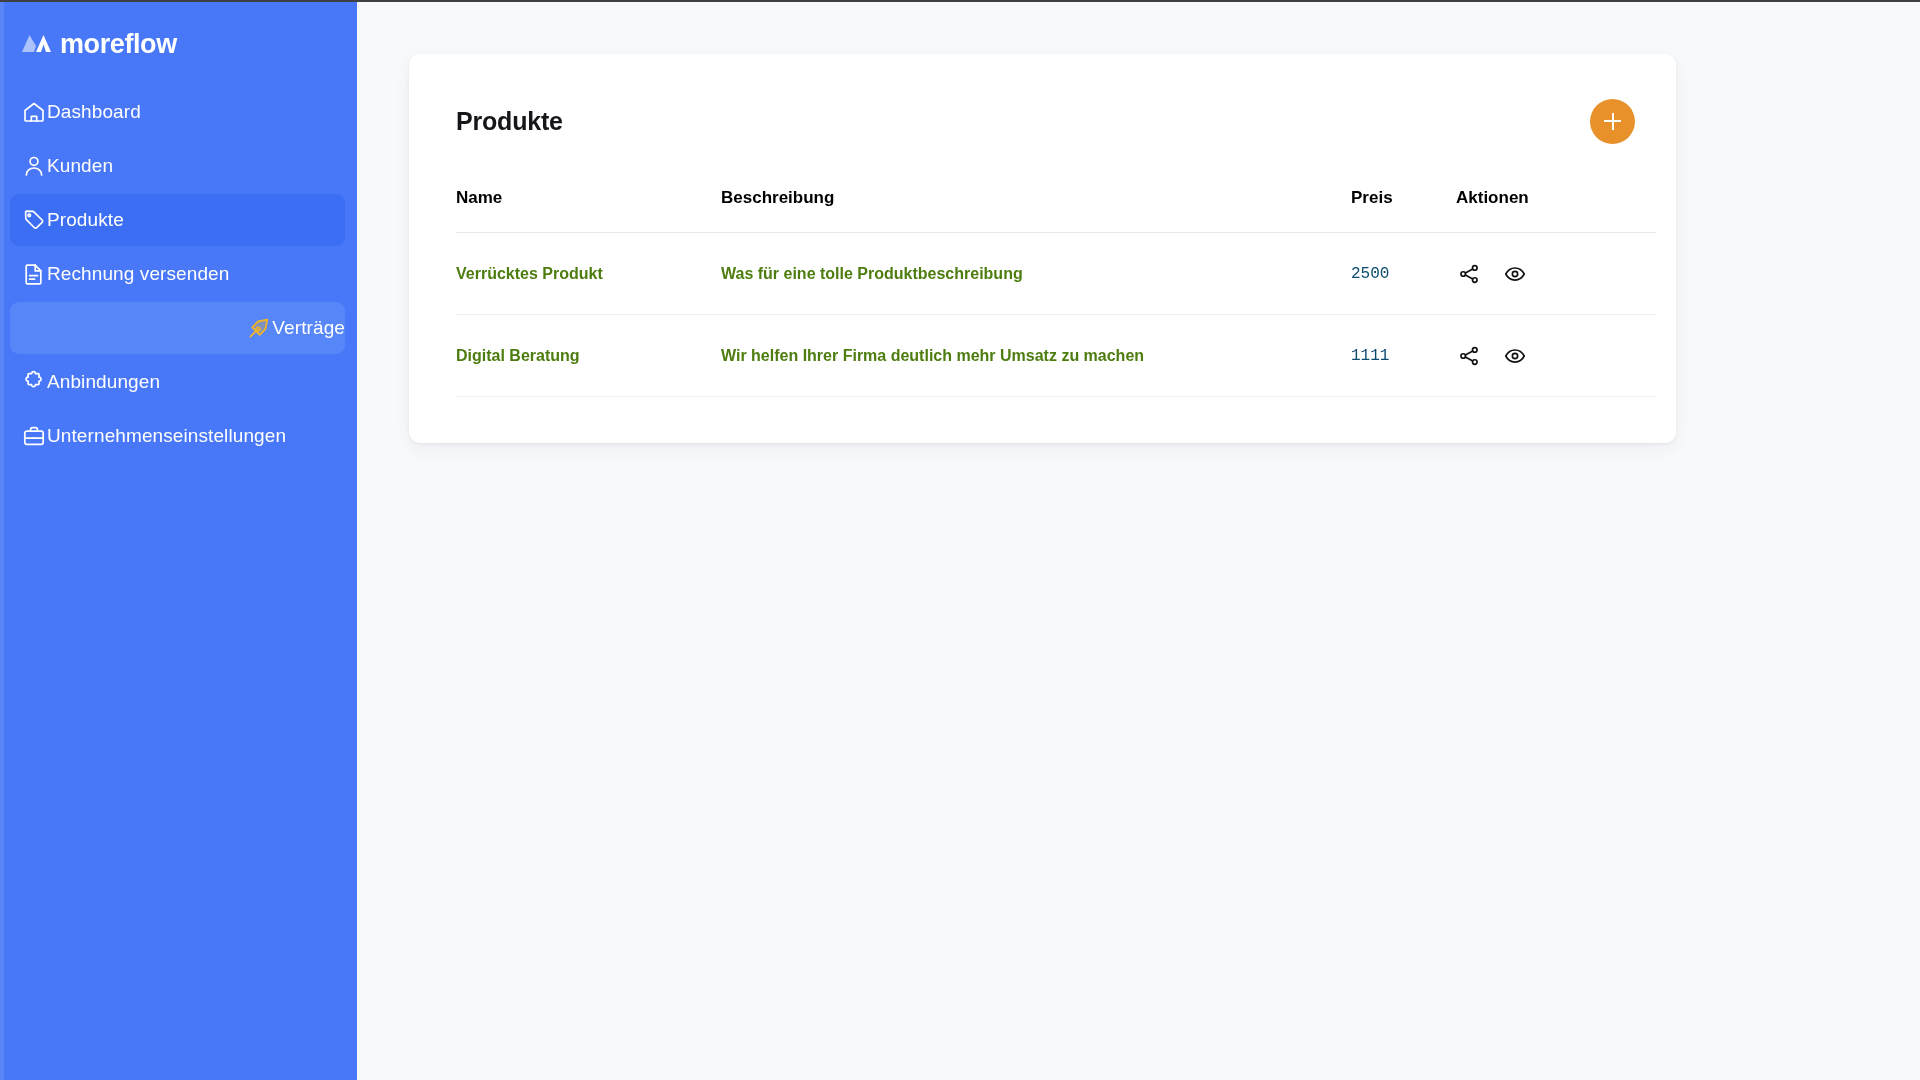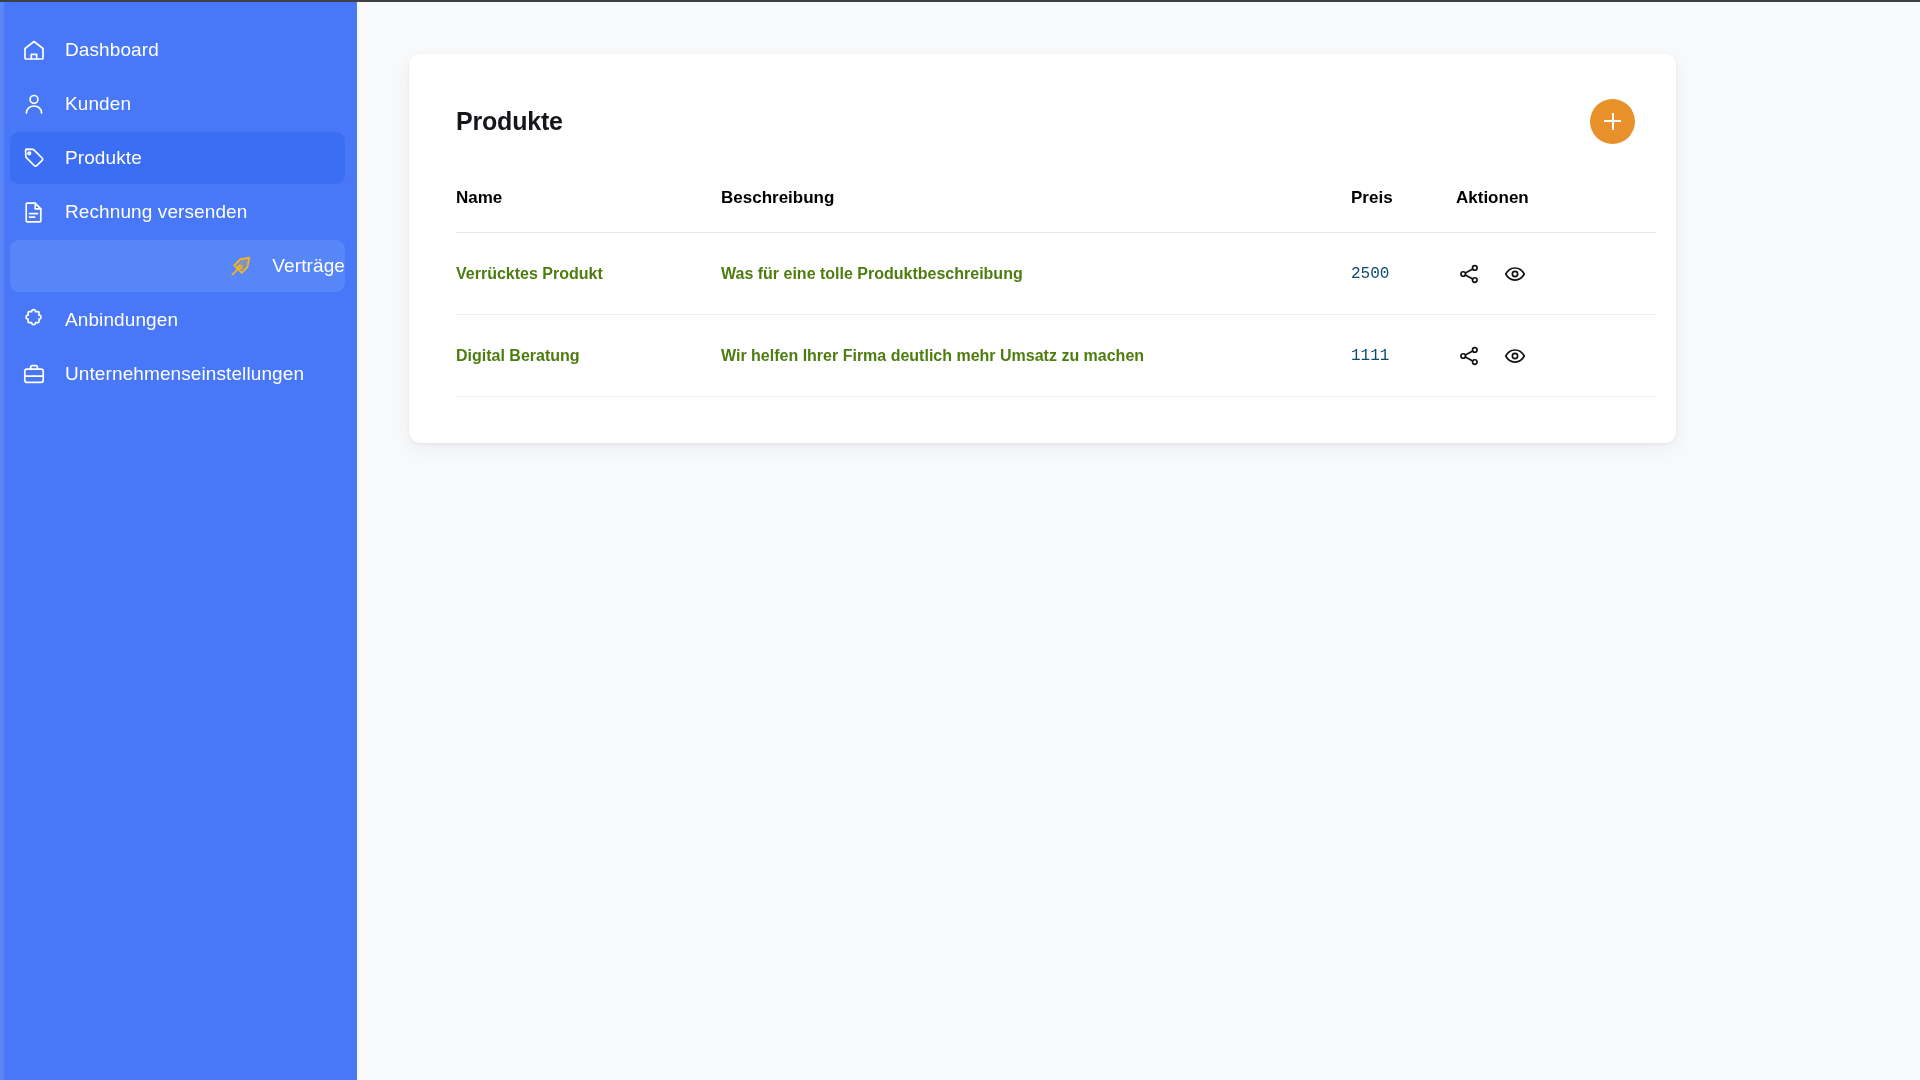--- a/index.html
+++ b/index.html
@@ -58,21 +58,20 @@
     margin-top: 22px;
     display: flex;
     flex-direction: column;
     gap: 2px;
     padding: 0 12px 0 10px;
   }
 
   .nav-item {
     display: flex;
     align-items: center;
-    gap: 18px;
     height: 52px;
     padding-left: 11px;
     border-radius: 9px;
     cursor: pointer;
     color: #ffffff;
   }
   .nav-item .nav-icon {
     width: 26px; height: 26px;
     display: flex; align-items: center; justify-content: center;
     flex: 0 0 26px;
@@ -203,20 +202,29 @@
     width: 25px; height: 25px;
     color: #111114;
   }
   .icon-btn svg { display: block; }
 </style>
 </head>
 <body>
 
 <aside id="sidebar">
 
+  <div class="brand">
+    <span class="brand-mark">
+      <svg width="30" height="19" viewBox="0 0 30 19" fill="none">
+        <path d="M0 19 L7.5 2 L14 13 L12 19 Z" fill="#ffffff" opacity="0.55"></path>
+        <path d="M14 19 L21.5 2 L29 19 L24 19 L21.5 11.5 L19 19 Z" fill="#ffffff"></path>
+      </svg>
+    </span>
+    <span class="brand-text">moreflow</span>
+  </div>
 
   <nav class="nav">
 
     <div class="nav-item">
       <span class="nav-icon">
         <svg width="24" height="24" viewBox="0 0 24 24" fill="none" stroke="#ffffff" stroke-width="1.7" stroke-linecap="round" stroke-linejoin="round">
           <path d="M3 10.5 L12 3.5 L21 10.5 V20 a1 1 0 0 1-1 1 H4 a1 1 0 0 1-1-1 Z"></path>
           <path d="M9.3 21 v-4.6 h5.4 V21"></path>
         </svg>
       </span>

